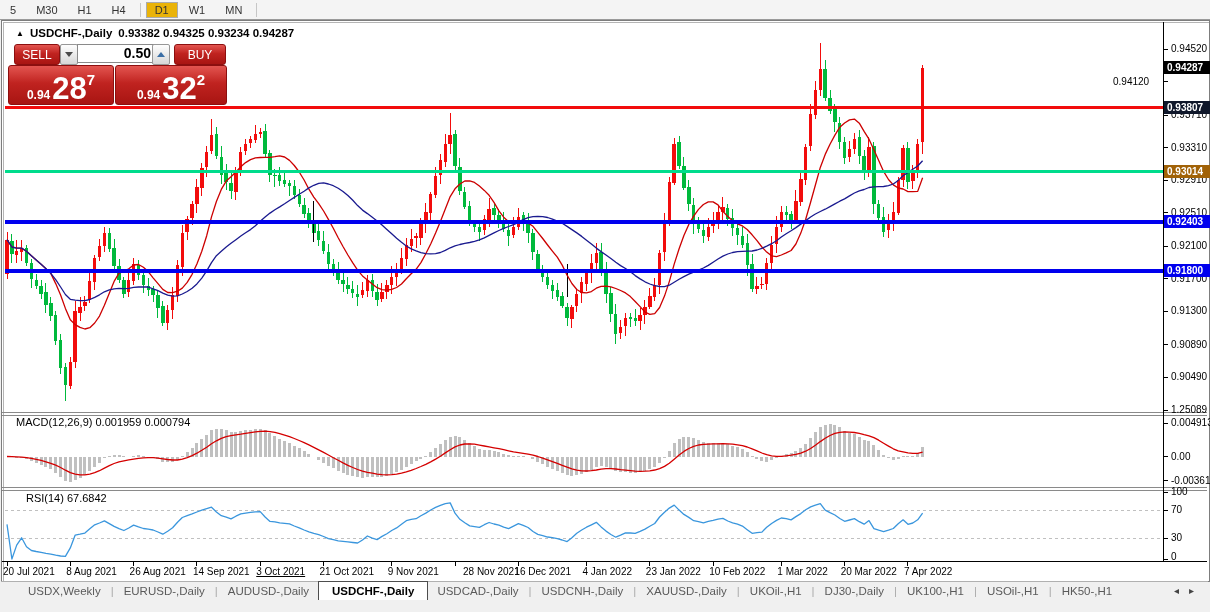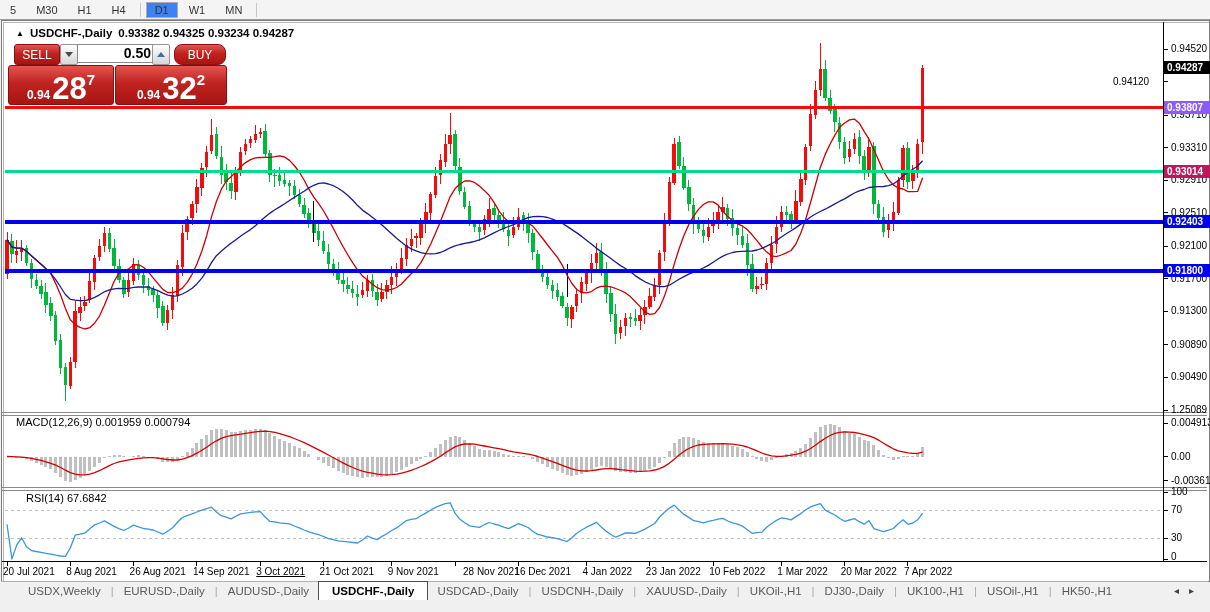--- a/index.html
+++ b/index.html
@@ -1,33 +1,33 @@
 <!DOCTYPE html>
 <html><head>
 <meta charset="utf-8">
 <style>
   html,body{margin:0;padding:0;background:#f0f0f0;font-family:"Liberation Sans",sans-serif;}
   #app{position:relative;width:1210px;height:612px;background:#f0f0f0;overflow:hidden;}
   .abs{position:absolute;}
   
   #toolbar{left:0;top:0;width:1210px;height:19px;background:#f4f4f4;border-bottom:1px solid #9a9a9a;display:flex;align-items:center;font-size:11px;color:#333;}
   .tf-btn{padding:1px 8px;margin:0 1px;cursor:default;border:1px solid transparent;}
-  .tf-btn.active{background:#3b82f6;border:1px solid #ababab;}
+  .tf-btn.active{background:#eab308;border:1px solid #ababab;}
   .tf-sep{width:1px;height:14px;background:#c6c6c6;margin:0 4px;}
   
   #chart-frame{left:1px;top:20px;width:1207px;height:560px;background:#fff;border:1px solid #7d7d7d;box-shadow:inset 1px 1px 0 #fff, inset 2px 2px 0 #b5b5b5;}
   #chart-svg{left:0;top:0;}
   
   #chart-title{left:16px;top:27px;font-size:11.5px;font-weight:bold;color:#000;display:flex;align-items:center;gap:6px;}
   #collapse-tri{font-size:8px;}
   
   #trade-panel{left:8px;top:44px;width:217px;height:56px;}
   .redgrad{background:linear-gradient(#e35550,#c02320 45%,#a81512);border:1px solid #8c0f0f;border-radius:3px;color:#fff;}
   #sell-btn{left:6px;top:0;width:44px;height:19px;font-size:12px;display:flex;align-items:center;justify-content:center;}
-  #buy-btn{left:166px;top:0;width:50px;height:19px;font-size:12px;display:flex;align-items:center;justify-content:center;border-radius:8px;}
+  #buy-btn{left:166px;top:0;width:50px;height:19px;font-size:12px;display:flex;align-items:center;justify-content:center;}
   .spin{top:0;width:16px;height:19px;background:linear-gradient(#fefefe,#d7d7d7);border:1px solid #979797;border-radius:2px;display:flex;align-items:center;justify-content:center;}
   #vol-down{left:52px;}
   #vol-up{left:144px;}
   .tri-dn{width:0;height:0;border-left:4px solid transparent;border-right:4px solid transparent;border-top:5px solid #4a4a4a;}
   .tri-up{width:0;height:0;border-left:4px solid transparent;border-right:4px solid transparent;border-bottom:5px solid #3a6ea5;}
   #vol-field{left:69px;top:0;width:73px;height:17px;background:#fff;border:1px solid #8a8a8a;font-size:14px;font-weight:bold;color:#000;text-align:right;padding:0 6px 0 0;}
   .price-tile{top:21px;height:35px;display:flex;align-items:flex-end;justify-content:center;padding-bottom:3px;}
   #sell-tile{left:0;width:104px;}
   #buy-tile{left:107px;width:110px;}
   .p-small{font-size:12px;font-weight:bold;margin-right:2px;line-height:1;}
@@ -746,22 +746,22 @@
       <div class="datelab" style="left: 387.73px;">9 Nov 2021</div>
       <div class="datelab" style="left: 463px;">28 Nov 2021</div>
       <div class="datelab" style="left: 514.35px;">16 Dec 2021</div>
       <div class="datelab" style="left: 582.53px;">4 Jan 2022</div>
       <div class="datelab" style="left: 645.84px;">23 Jan 2022</div>
       <div class="datelab" style="left: 709.15px;">10 Feb 2022</div>
       <div class="datelab" style="left: 777.33px;">1 Mar 2022</div>
       <div class="datelab" style="left: 840.64px;">20 Mar 2022</div>
       <div class="datelab" style="left: 903.95px;">7 Apr 2022</div>
       <div class="badge" style="background: #000000; top: 61.4894px;">0.94287</div>
-      <div class="badge" style="background: #8b5cf6; top: 100.609px;">0.93807</div>
-      <div class="badge" style="background: #be185d; top: 165.238px;">0.93014</div>
+      <div class="badge" style="background: #0f172a; top: 100.609px;">0.93807</div>
+      <div class="badge" style="background: #a16207; top: 165.238px;">0.93014</div>
       <div class="badge" style="background: rgb(0, 0, 238); top: 215.035px;">0.92403</div>
       <div class="badge" style="background: rgb(0, 0, 238); top: 264.179px;">0.91800</div>
     </div>
 
   <div id="tabbar" class="abs">
       <div class="tab">USDX,Weekly</div>
       <span class="tab-sep">|</span>
       <div class="tab">EURUSD-,Daily</div>
       <span class="tab-sep">|</span>
       <div class="tab">AUDUSD-,Daily</div>

